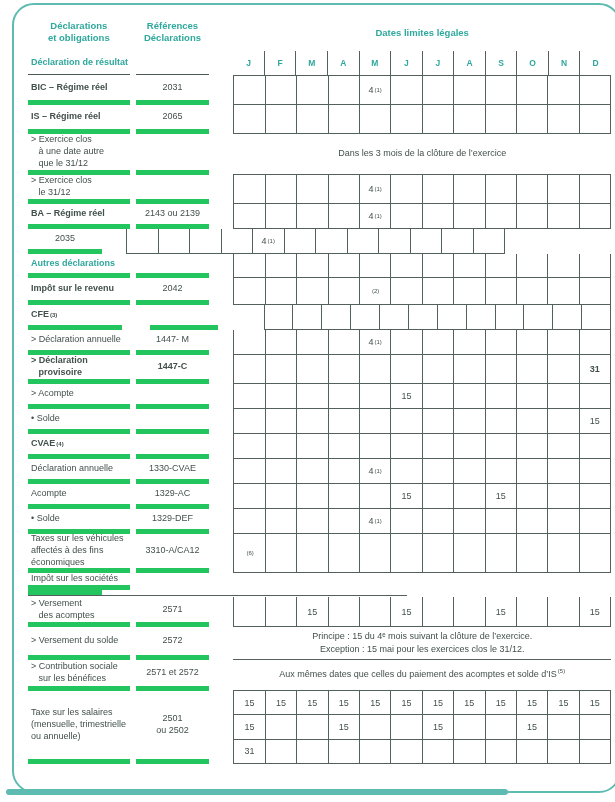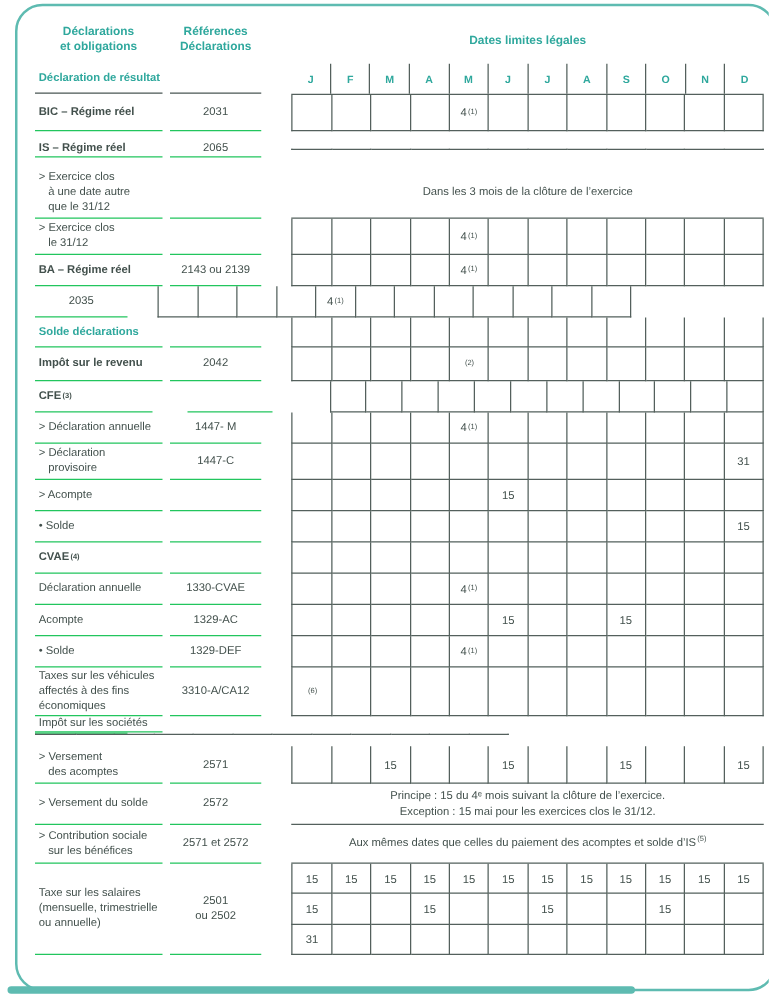--- a/index.html
+++ b/index.html
@@ -13,21 +13,21 @@
   .head{height:38px}
   .head .hd{color:#2fa89d;font-weight:bold;font-size:9.5px;justify-content:center;text-align:center}
   .head .lab{padding-left:0}
   .dates{width:379px;display:flex;align-items:center;justify-content:center;color:#2fa89d;font-weight:bold;font-size:9.5px}
   .mhead{height:24px}
   .mhead .lab,.mhead .ref{border-bottom:1px solid #4a5754}
   .sectlab{color:#2fa89d;font-weight:bold}
   .months{width:379px;display:flex}
   .mcell{flex:1;display:flex;align-items:center;justify-content:center;color:#2fa89d;font-weight:bold;font-size:8.5px;border-right:1px solid #53605c}
   .mcell:last-child{border-right:none}
-  .trow .lab,.trow .ref{border-bottom:1px solid #22c55e}
+  .trow .lab,.trow .ref{border-bottom:5px solid #22c55e}
   .trow.section .lab{color:#2fa89d;font-weight:bold}
   .trow.bold .lab{font-weight:bold}
   .cells{width:379px;display:flex}
   .cells.first{border-top:1px solid #53605c}
   .cells .c{flex:1;display:flex;align-items:center;justify-content:center;border-right:1px solid #53605c;border-bottom:1px solid #53605c;font-size:9px}
   .cells .c:first-child{border-left:1px solid #53605c}
   .cellsgroup{width:379px;display:flex;flex-direction:column}
   .cellsgroup .cells{width:100%;flex:1}
   .span{width:379px;display:flex;flex-direction:column;align-items:center;justify-content:center;text-align:center;border-bottom:1px solid #53605c;font-size:9px;line-height:1.45;white-space:pre-line}
   sup{font-size:6px;vertical-align:super;line-height:0;margin-left:1px}
@@ -76,21 +76,21 @@
           <div class="c">4<sup>(1)</sup></div>
           <div class="c"></div>
           <div class="c"></div>
           <div class="c"></div>
           <div class="c"></div>
           <div class="c"></div>
           <div class="c"></div>
           <div class="c"></div>
         </div>
       </div>
-      <div class="frow trow bold" style="height: 29px; align-items: center;">
+      <div class="frow trow bold" style="height: 29px;">
         <div class="lab">IS – Régime réel</div>
         <div class="ref">2065</div>
         <div class="cells">
           <div class="c"></div>
           <div class="c"></div>
           <div class="c"></div>
           <div class="c"></div>
           <div class="c"></div>
           <div class="c"></div>
           <div class="c"></div>
@@ -156,21 +156,21 @@
           <div class="c"></div>
           <div class="c"></div>
           <div class="c"></div>
           <div class="c"></div>
           <div class="c"></div>
           <div class="c"></div>
           <div class="c"></div>
         </div>
       </div>
       <div class="frow trow section" style="height: 24px;">
-        <div class="lab">Solde déclarations</div>
+        <div class="lab">Autres déclarations</div>
         <div class="ref"></div>
         <div class="cells">
           <div class="c"></div>
           <div class="c"></div>
           <div class="c"></div>
           <div class="c"></div>
           <div class="c"></div>
           <div class="c"></div>
           <div class="c"></div>
           <div class="c"></div>
@@ -229,21 +229,21 @@
           <div class="c">4<sup>(1)</sup></div>
           <div class="c"></div>
           <div class="c"></div>
           <div class="c"></div>
           <div class="c"></div>
           <div class="c"></div>
           <div class="c"></div>
           <div class="c"></div>
         </div>
       </div>
-      <div class="frow trow" style="height: 29px;">
+      <div class="frow trow" style="height: 29px; font-weight: bold;">
         <div class="lab">&gt; Déclaration
    provisoire</div>
         <div class="ref">1447-C</div>
         <div class="cells">
           <div class="c"></div>
           <div class="c"></div>
           <div class="c"></div>
           <div class="c"></div>
           <div class="c"></div>
           <div class="c"></div>

